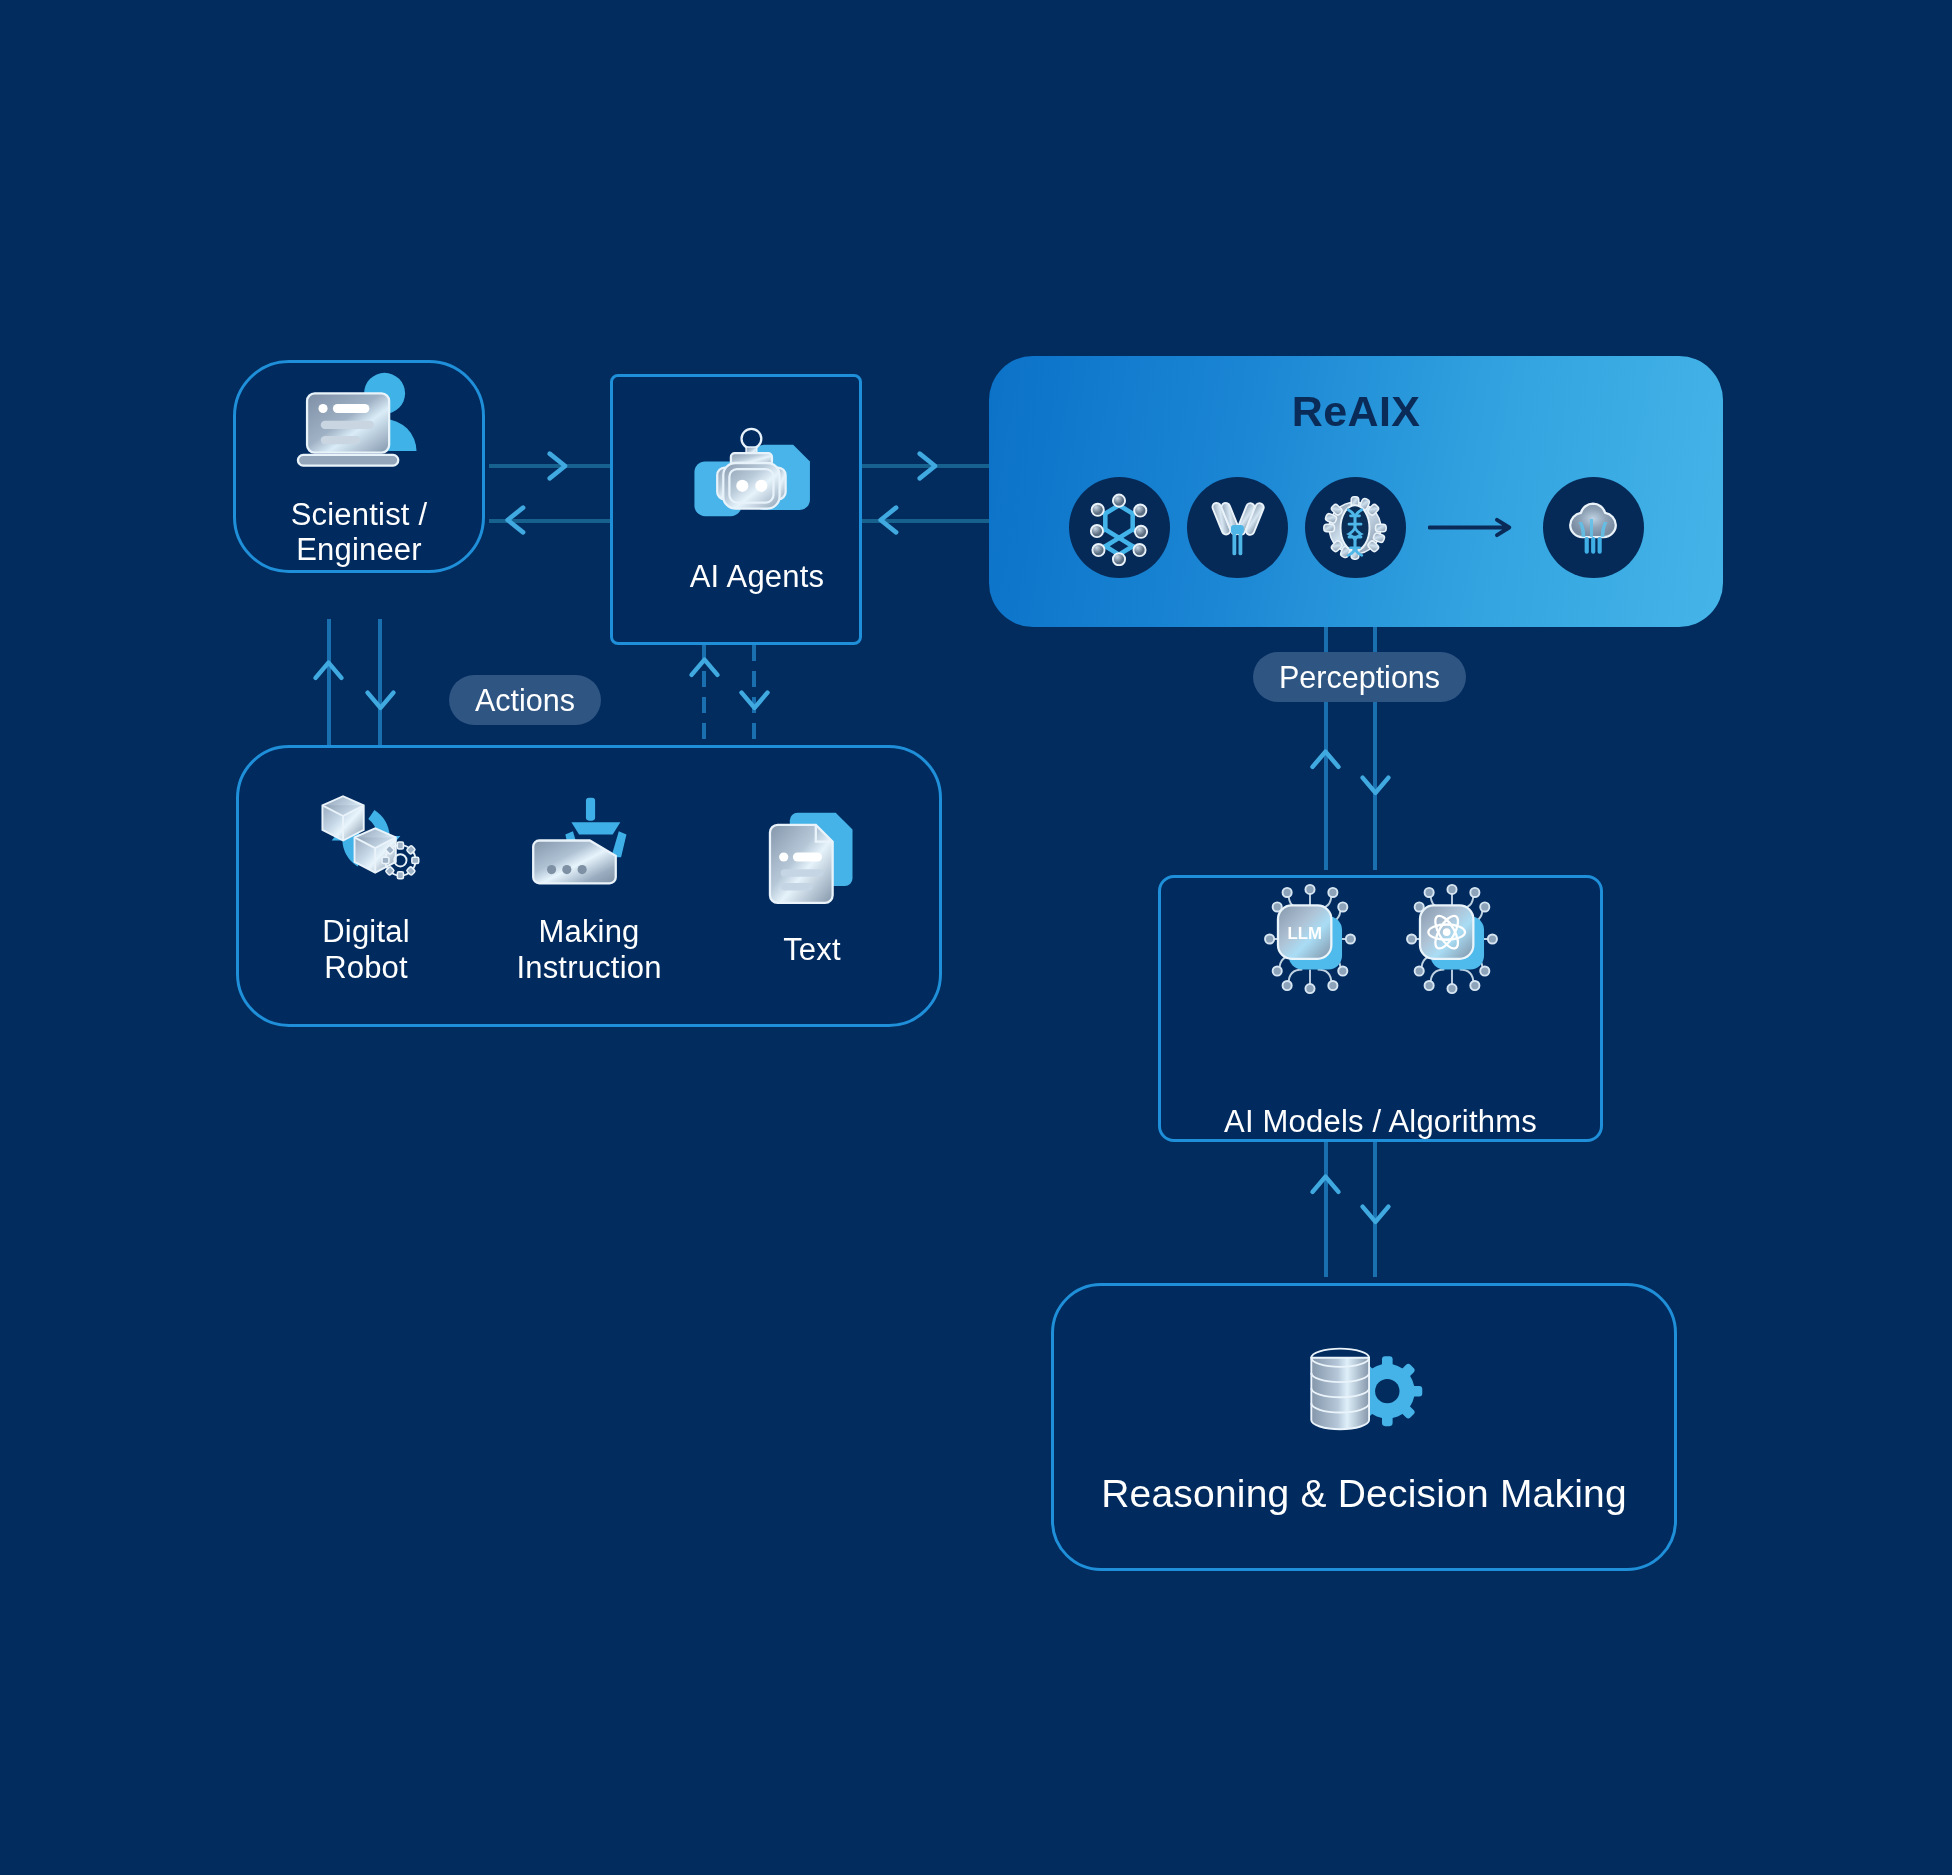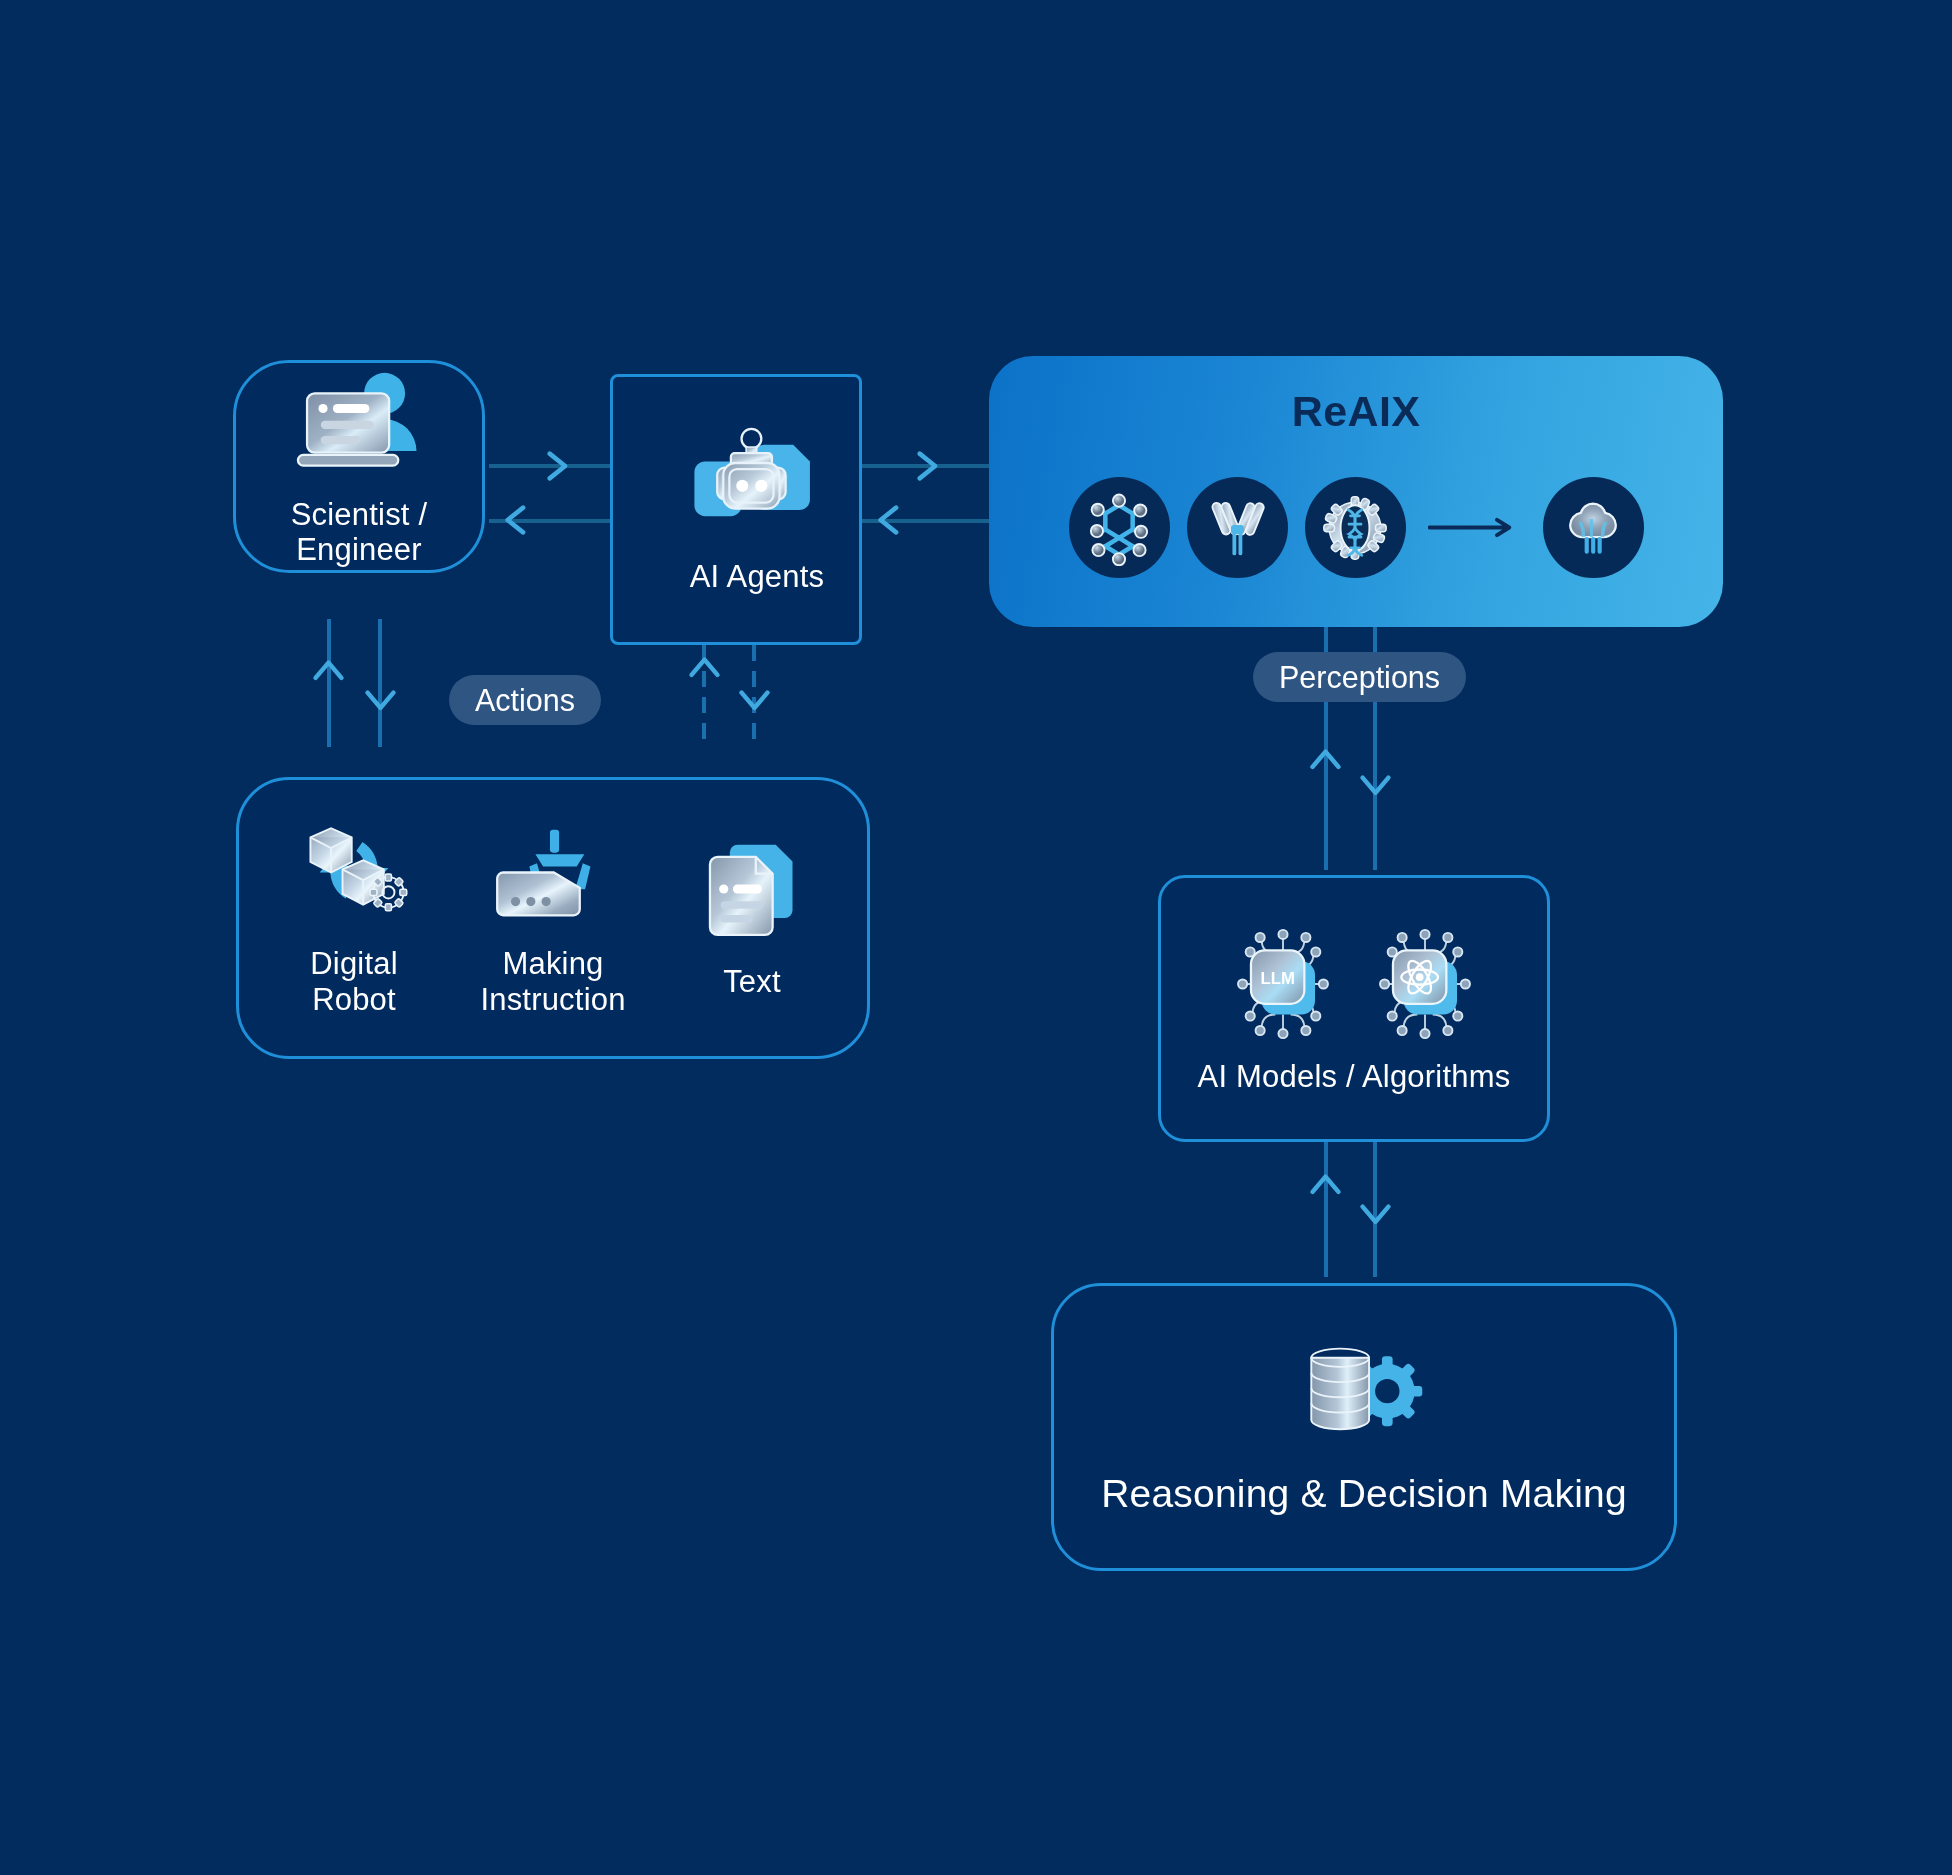--- a/index.html
+++ b/index.html
@@ -30,21 +30,21 @@
 
   
   #scientist{left:233px;top:351px;width:252px;height:213px;border-radius:56px;}
   #scientist .label{font-size:31px;margin-top:17px;}
 
   
   #agents{left:610px;top:365px;width:252px;height:271px;border-radius:8px;padding-left:42px;}
   #agents .label{font-size:31px;margin-top:20px;}
 
   
-  #actions-box{left:236px;top:768px;width:634px;height:282px;border-radius:53px;
+  #actions-box{left:236px;top:736px;width:706px;height:282px;border-radius:53px;
     flex-direction:row;align-items:center;justify-content:space-around;padding:0 27.5px;gap:24px;}
   .action-item{display:flex;flex-direction:column;align-items:center;width:164px;}
   .action-item .label{font-size:31px;margin-top:20px;}
 
   
   #reaix{
     left:989px;top:347px;width:734px;height:271px;
     border-radius:44px;border:none;
     background:linear-gradient(100deg,#0B72C8 0%,#1B86D4 34%,#33A4E0 68%,#45B4E8 100%);
     display:block;
@@ -59,21 +59,21 @@
     display:flex;align-items:center;justify-content:center;gap:17px;
   }
   .ic-circle{
     width:101px;height:101px;border-radius:50%;
     background:#062A58;display:flex;align-items:center;justify-content:center;
     flex:0 0 auto;
   }
   .reaix-arrow{width:103px;height:30.5px;flex:0 0 auto;display:flex;align-items:center;justify-content:center;}
 
   
-  #models{left:1158px;top:866px;width:392px;height:267px;border-radius:27px;}
+  #models{left:1158px;top:866px;width:445px;height:267px;border-radius:16px;justify-content:space-between;}
   #models .label{font-size:31px;margin-top:13.7px;}
   .chip-row{display:flex;align-items:center;justify-content:center;gap:20px;}
 
   
   #reasoning{left:1051px;top:1274px;width:626px;height:288px;border-radius:50px;}
   #reasoning .label{font-size:39px;margin-top:20px;}
 
   
   .pill{
     position:absolute;

